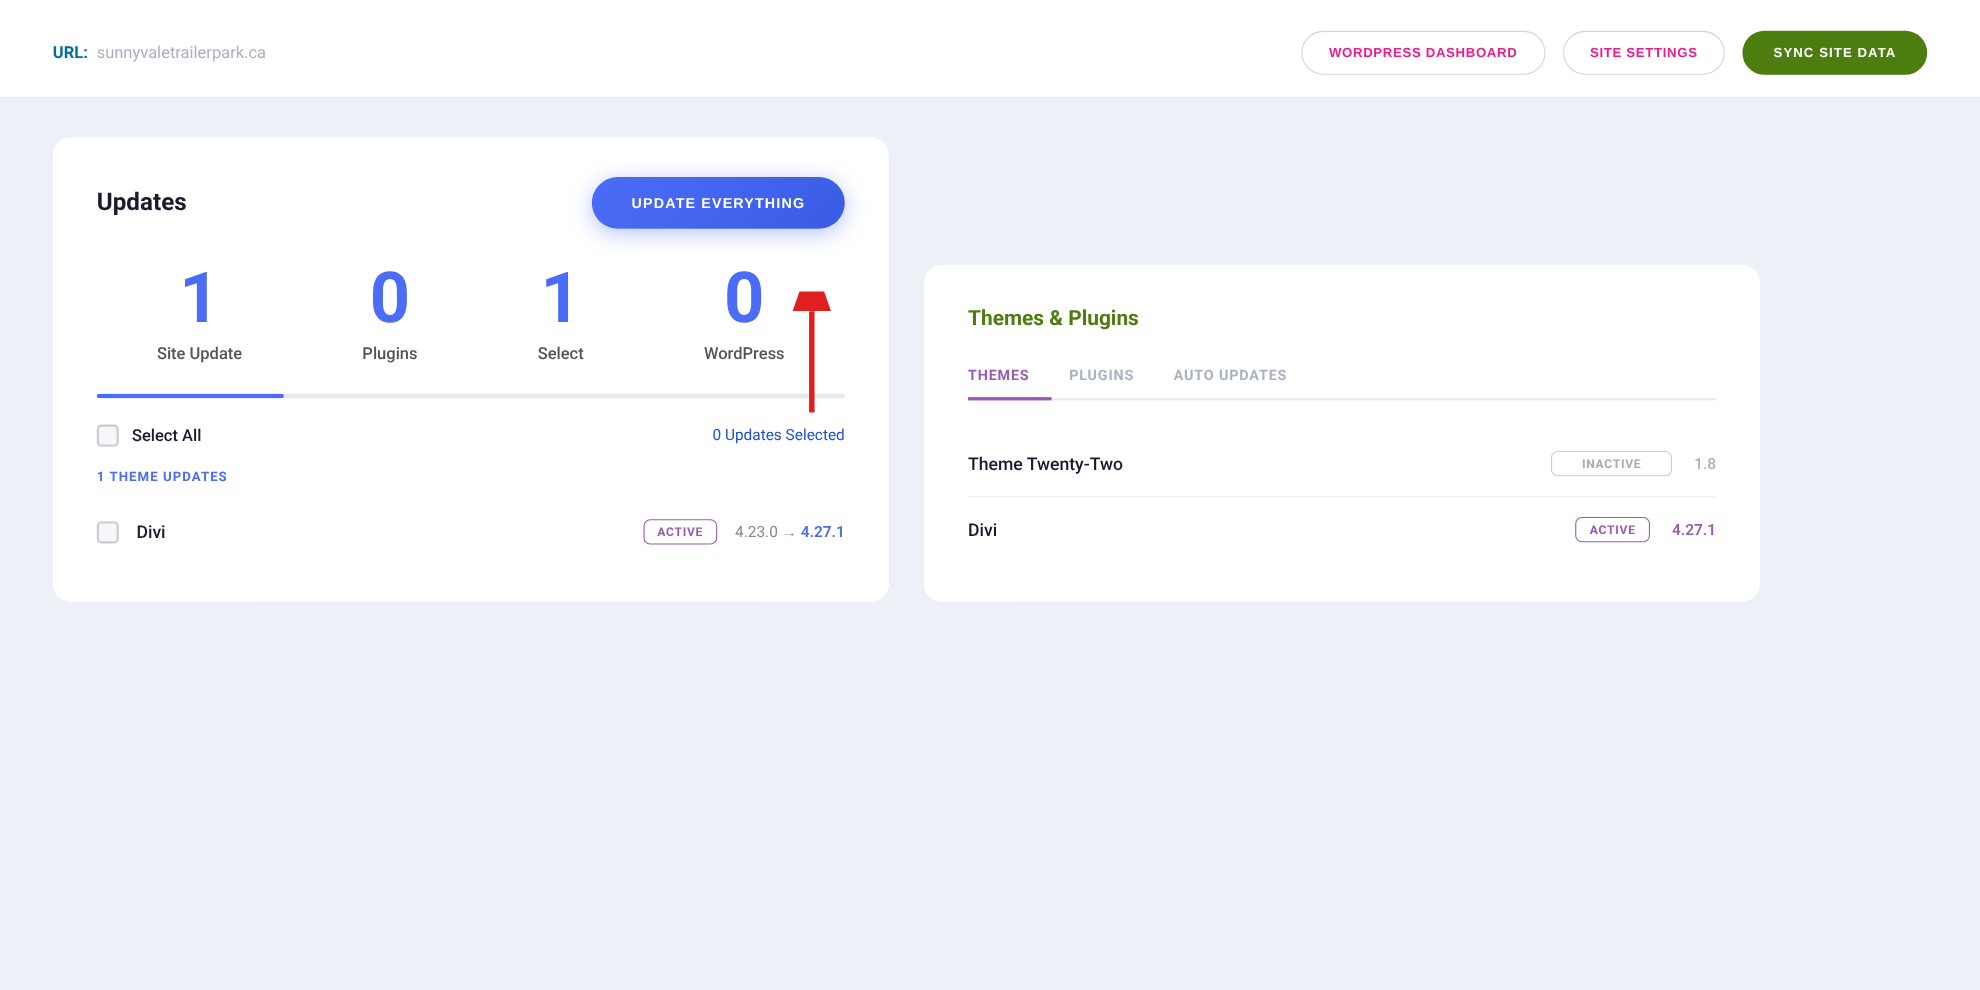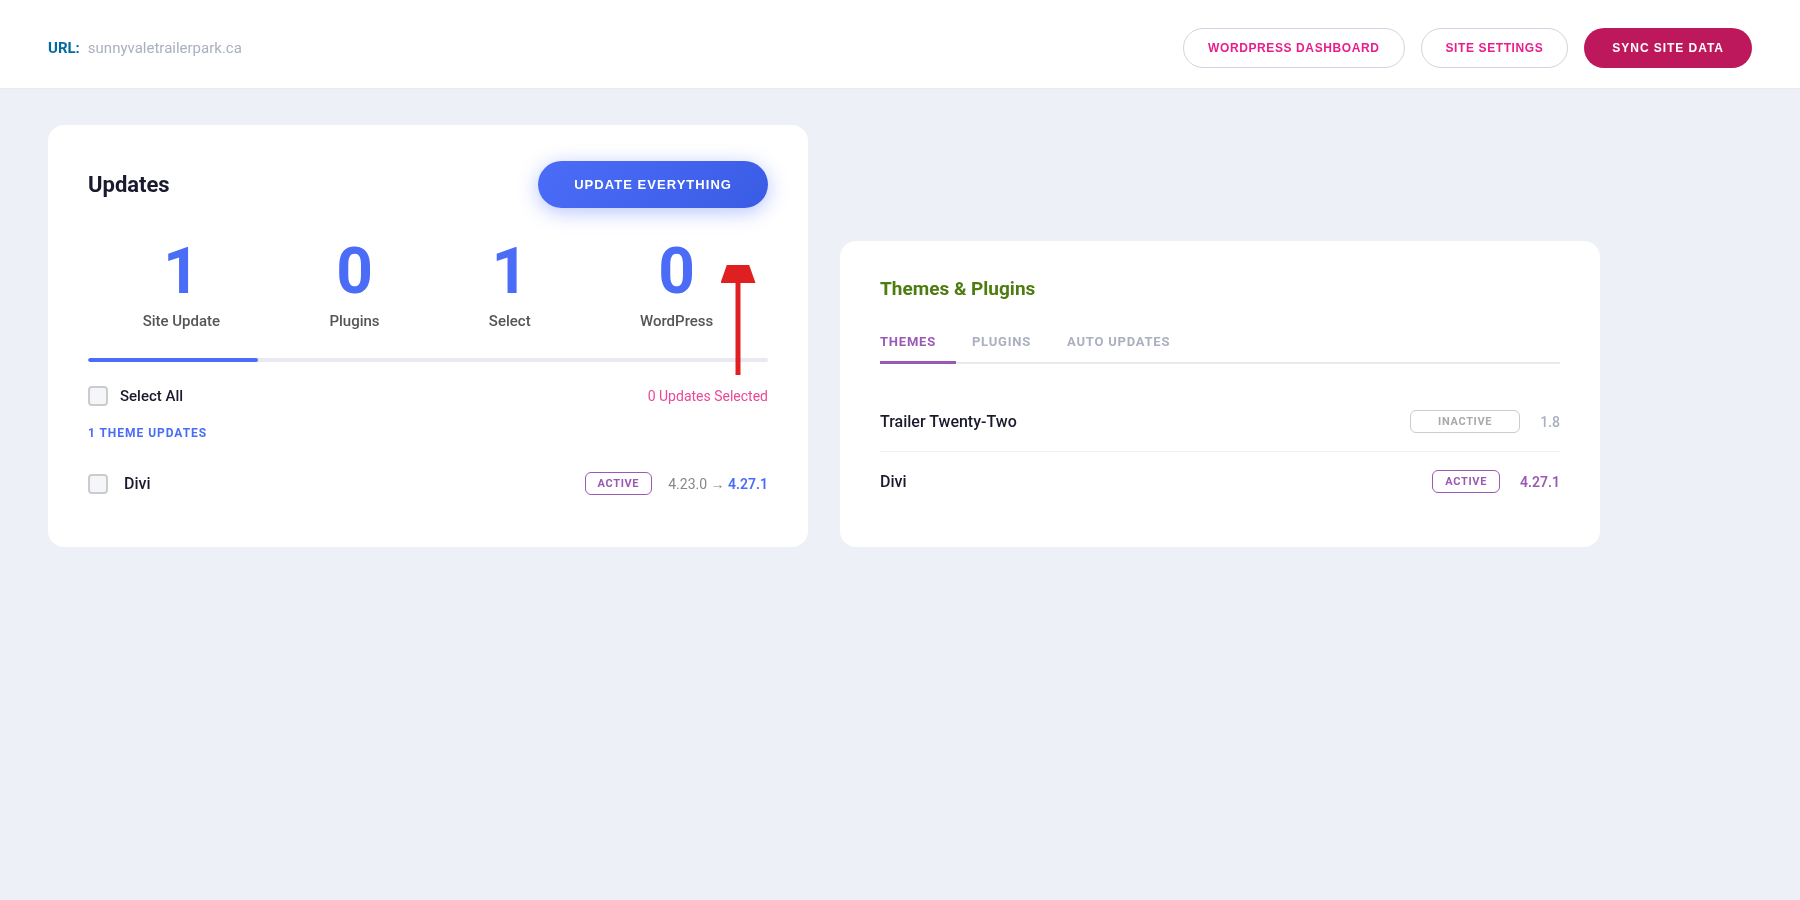--- a/index.html
+++ b/index.html
@@ -72,21 +72,21 @@
       border-radius: 50px;
       padding: 12px 24px;
       font-size: 12px;
       font-weight: 700;
       color: #e91e8c;
       letter-spacing: 0.05em;
       cursor: pointer;
       white-space: nowrap;
     }
     .btn-primary {
-      background: #be185d;
+      background: #4d7c0f;
       border: none;
       border-radius: 50px;
       padding: 13px 28px;
       font-size: 12px;
       font-weight: 700;
       color: #fff;
       letter-spacing: 0.08em;
       cursor: pointer;
       white-space: nowrap;
     }
@@ -199,21 +199,21 @@
       align-items: center;
       justify-content: center;
     }
     .select-all-label {
       font-size: 15px;
       color: #1a1a2e;
       font-weight: 500;
     }
     .updates-selected {
       font-size: 14px;
-      color: #ec4899;
+      color: #1d4ed8;
     }
 
     
     .section-label {
       font-size: 12px;
       font-weight: 700;
       color: #4a6cf7;
       letter-spacing: 0.08em;
       text-transform: uppercase;
       margin-bottom: 16px;
@@ -421,21 +421,21 @@
   <div class="themes-panel">
     <h2 class="themes-panel-title">Themes &amp; Plugins</h2>
 
     <div class="tabs">
       <div class="tab active">THEMES</div>
       <div class="tab">PLUGINS</div>
       <div class="tab">AUTO UPDATES</div>
     </div>
 
     <div class="theme-row">
-      <span class="theme-name">Trailer Twenty-Two</span>
+      <span class="theme-name">Theme Twenty-Two</span>
       <span class="badge-inactive">INACTIVE</span>
       <span class="theme-version">1.8</span>
     </div>
 
     <div class="theme-row">
       <span class="theme-name">Divi</span>
       <span class="badge-active" style="margin-right:20px;">ACTIVE</span>
       <span class="theme-version-active">4.27.1</span>
     </div>
 

